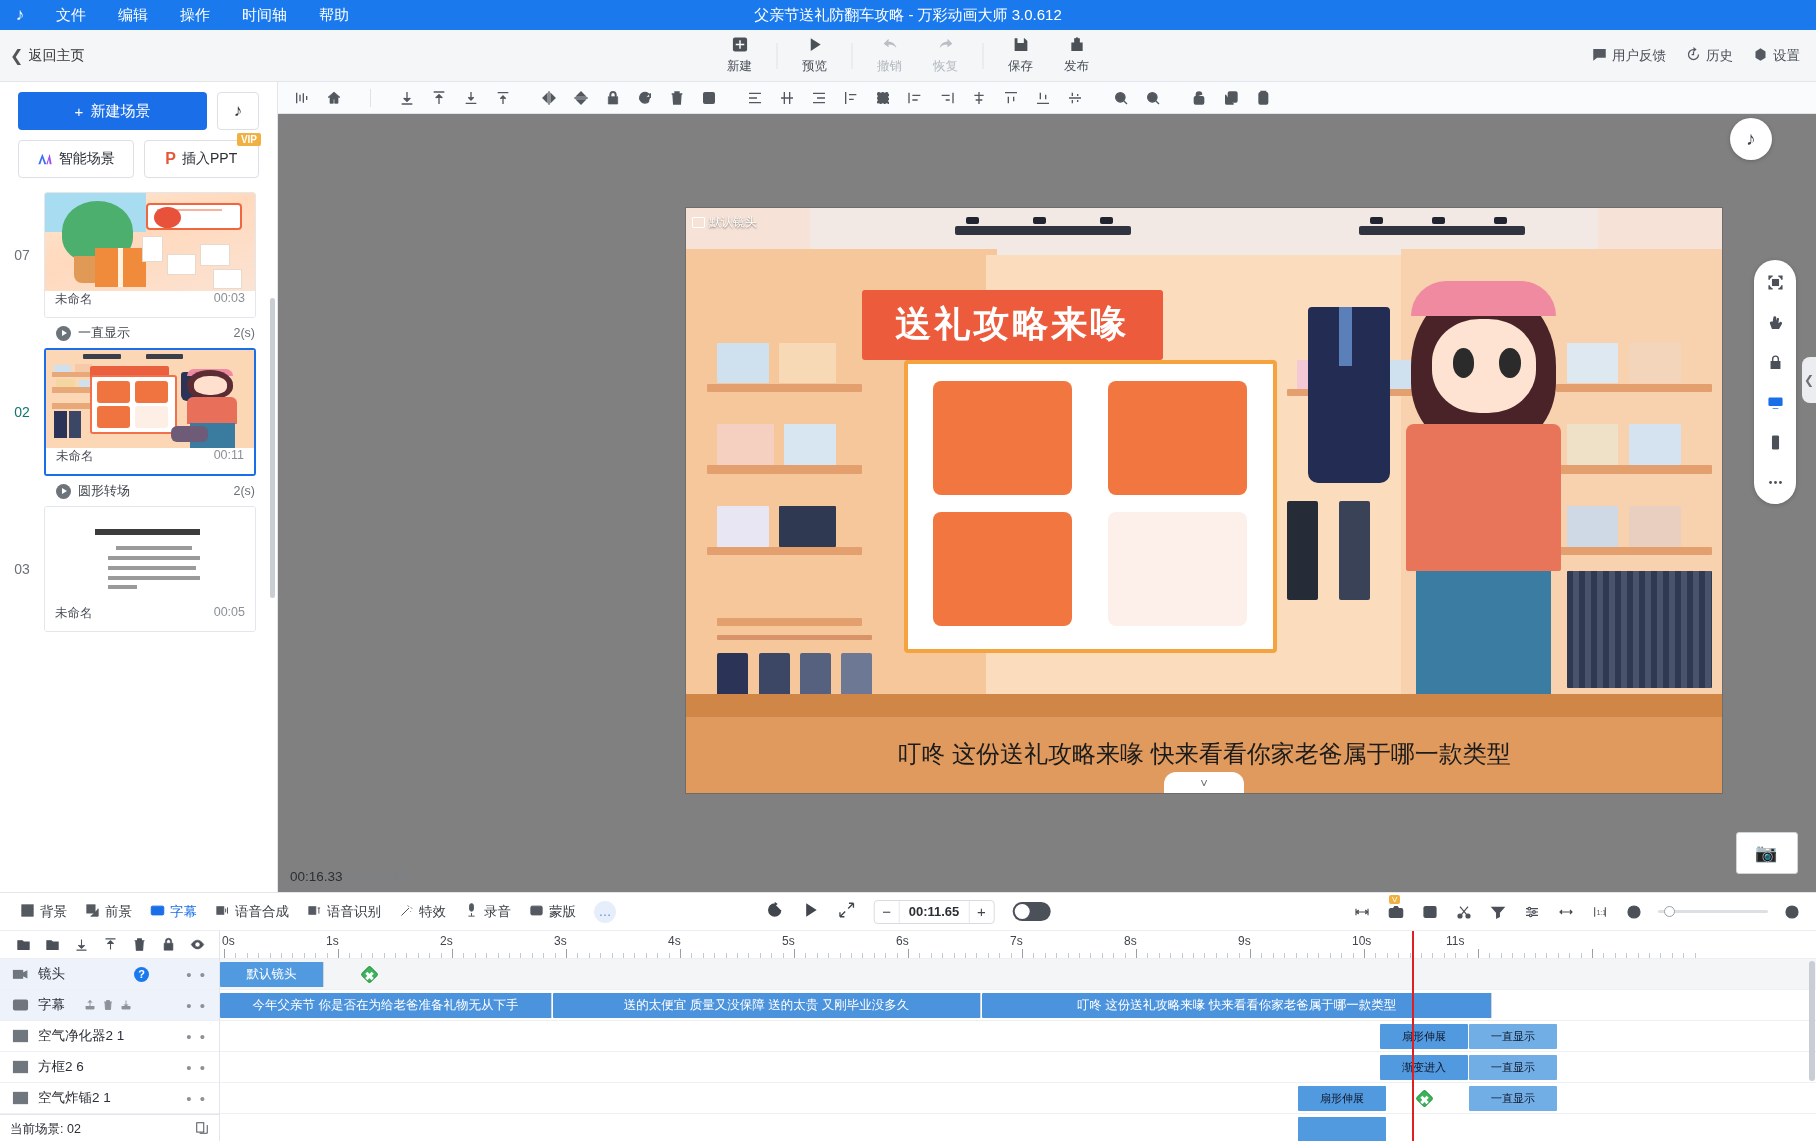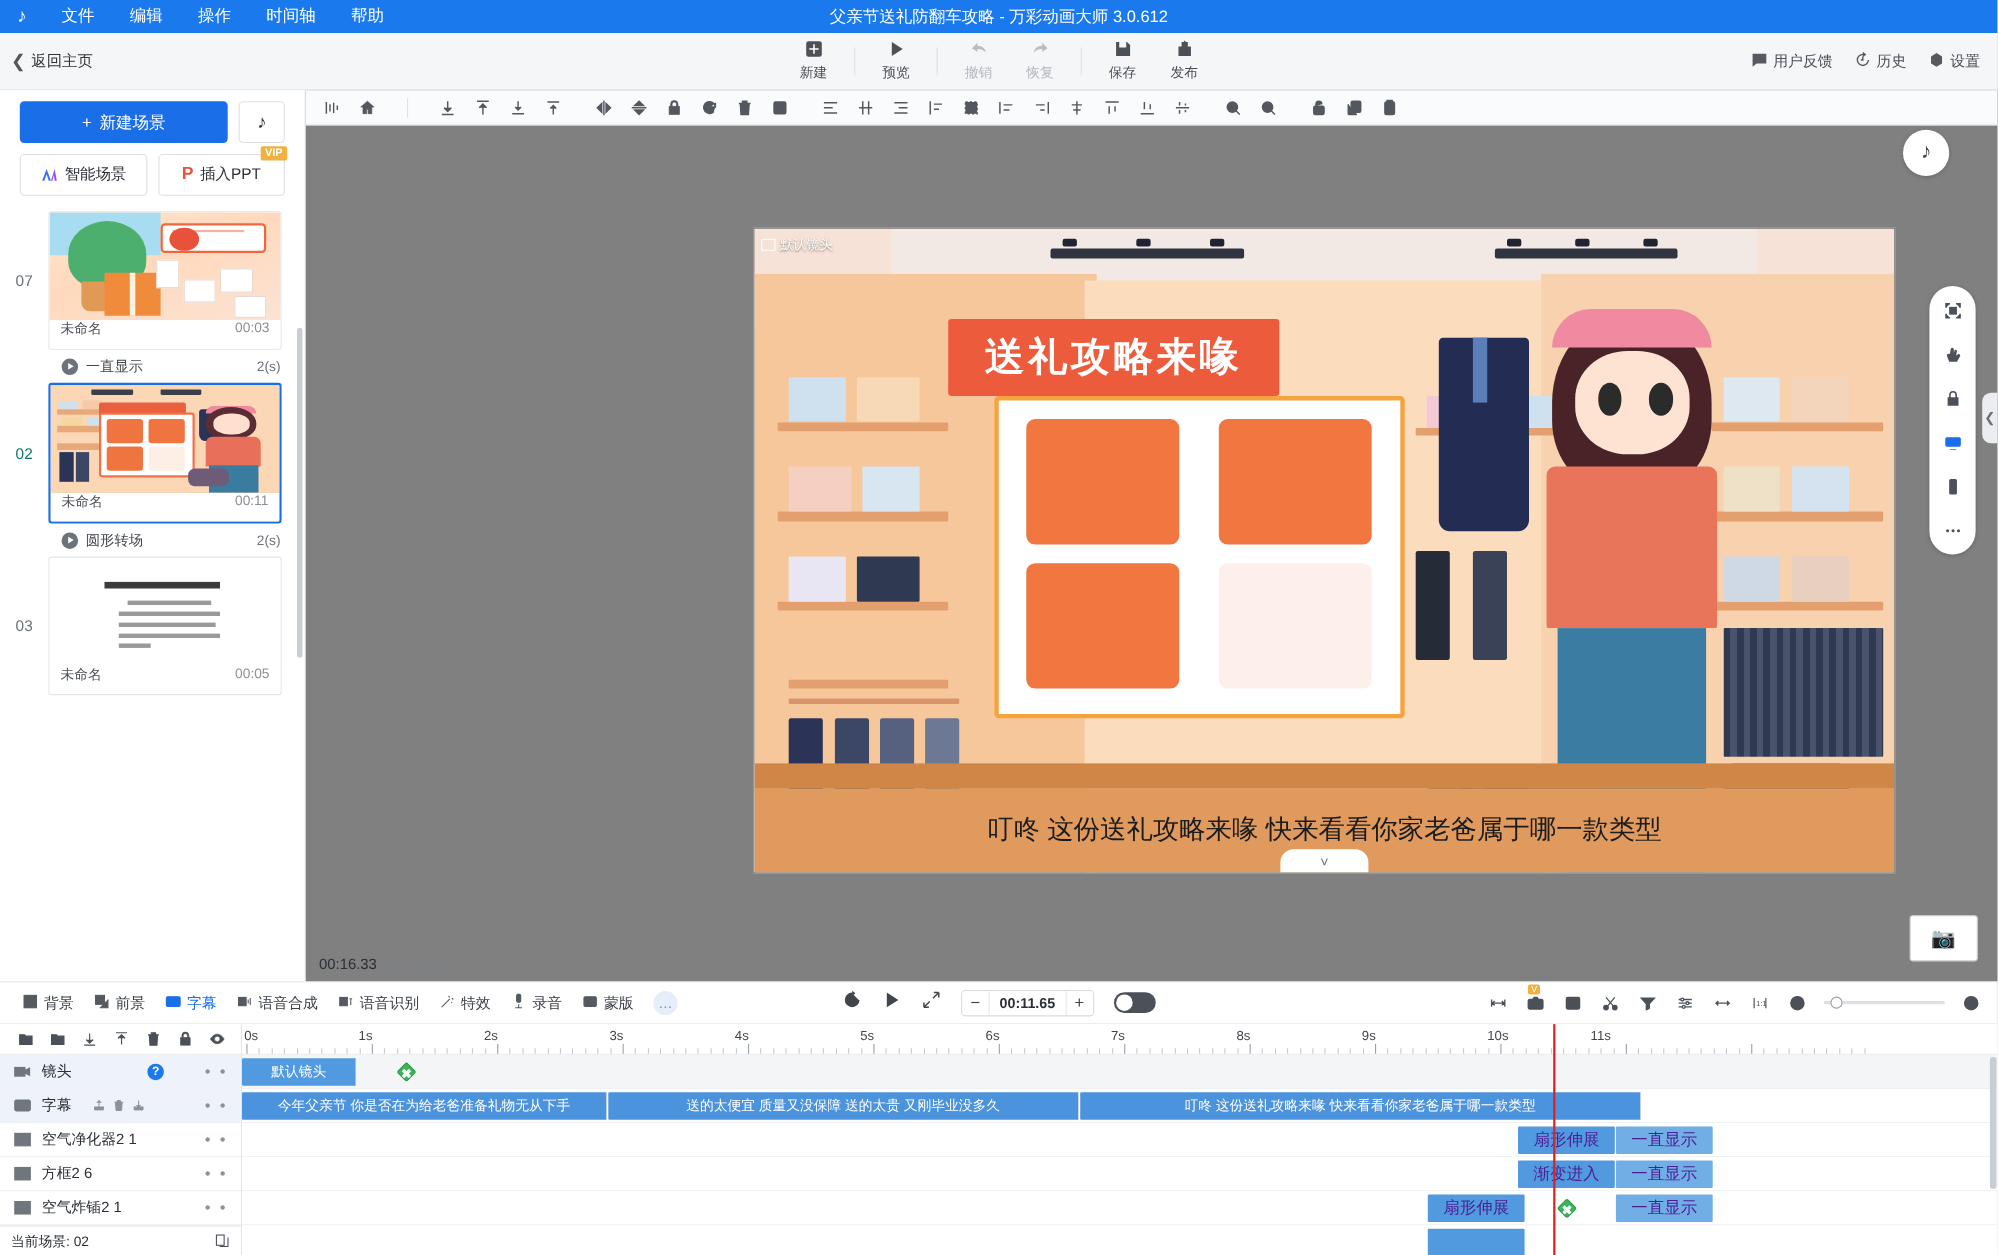--- a/index.html
+++ b/index.html
@@ -356,21 +356,21 @@
     position:absolute; width:13px; height:13px; background:#3cb45a; top:9px;
     transform:rotate(45deg); border-radius:2px; border:1px solid #2d9747;
   }
   .kf::after {
     content:""; position:absolute; left:5px; top:2px; width:3px; height:9px; background:#fff;
   }
   .kf::before {
     content:""; position:absolute; left:2px; top:5px; width:9px; height:3px; background:#fff;
   }
   .anim-chip {
-    position:absolute; top:3px; height:25px; background:#529ae0; color:#4c1d95; font-size:15px;
+    position:absolute; top:3px; height:25px; background:#529ae0; color:#0f172a; font-size:11px;
     display:flex; align-items:center; justify-content:center; border-radius:1px;
   }
   .anim-chip.light { background:#72aee6; }
   .playhead {
     position:absolute; top:0; bottom:0; width:1.5px; background:#e02020; z-index:20;
   }
   .v-scroll { position:absolute; right:1px; top:30px; width:6px; height:120px; background:#c9ced4; border-radius:3px; }
 </style>
 </head>
 <body>

